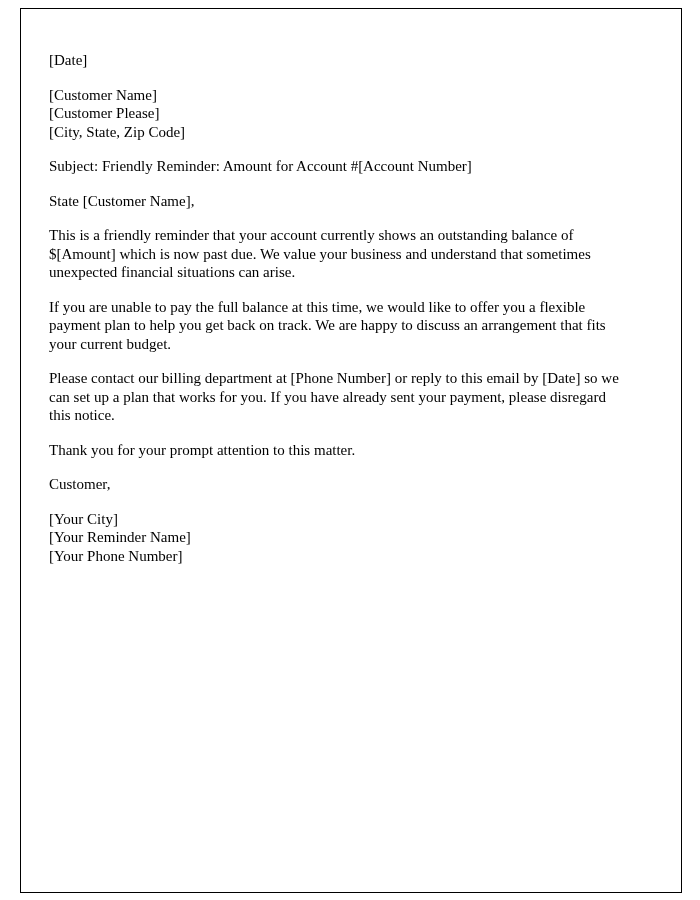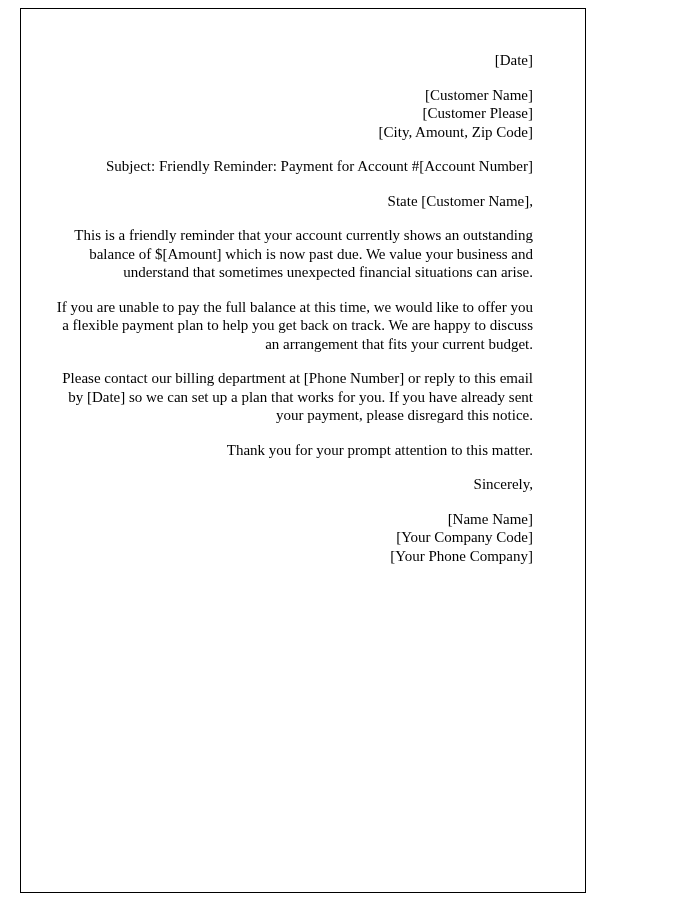--- a/index.html
+++ b/index.html
@@ -6,25 +6,24 @@
   html, body {
     width: 700px;
     height: 900px;
     background: #ffffff;
     font-family: "Liberation Serif", "DejaVu Serif", serif;
   }
   .page {
     position: absolute;
     left: 20px;
     top: 8px;
-    width: 566px;
+    width: 662px;
     height: 885px;
     border: 1px solid #000000;
     background: #ffffff;
-    text-align: right;
   }
   .letter {
     padding: 42px 52px 40px 28px;
     color: #000000;
     font-size: 15px;
     line-height: 18.5px;
   }
   .block {
     margin-bottom: 16px;
   }
@@ -41,43 +40,43 @@
 <div class="page">
   <div class="letter">
 
     <div class="block">
       <span class="line">[Date]</span>
     </div>
 
     <div class="block">
       <span class="line">[Customer Name]</span>
       <span class="line">[Customer Please]</span>
-      <span class="line">[City, Amount, Zip Code]</span>
+      <span class="line">[City, State, Zip Code]</span>
     </div>
 
     <div class="block">
-      <span class="line">Subject: Friendly Reminder: Payment for Account #[Account Number]</span>
+      <span class="line">Subject: Friendly Reminder: Amount for Account #[Account Number]</span>
     </div>
 
     <div class="block">
       <span class="line">State [Customer Name],</span>
     </div>
 
     <p class="para">This is a friendly reminder that your account currently shows an outstanding balance of $[Amount] which is now past due. We value your business and understand that sometimes unexpected financial situations can arise.</p>
 
     <p class="para">If you are unable to pay the full balance at this time, we would like to offer you a flexible payment plan to help you get back on track. We are happy to discuss an arrangement that fits your current budget.</p>
 
     <p class="para">Please contact our billing department at [Phone Number] or reply to this email by [Date] so we can set up a plan that works for you. If you have already sent your payment, please disregard this notice.</p>
 
     <p class="para">Thank you for your prompt attention to this matter.</p>
 
     <div class="block">
-      <span class="line">Sincerely,</span>
+      <span class="line">Customer,</span>
     </div>
 
     <div class="block">
-      <span class="line">[Name Name]</span>
-      <span class="line">[Your Company Code]</span>
-      <span class="line">[Your Phone Company]</span>
+      <span class="line">[Your City]</span>
+      <span class="line">[Your Reminder Name]</span>
+      <span class="line">[Your Phone Number]</span>
     </div>
 
   </div>
 </div>
 
 </body></html>

